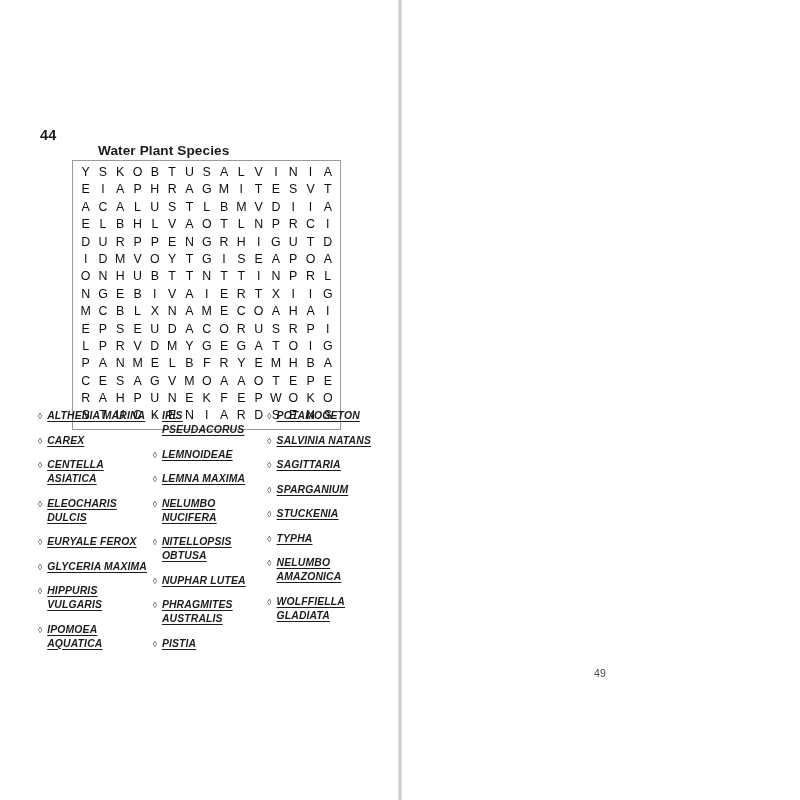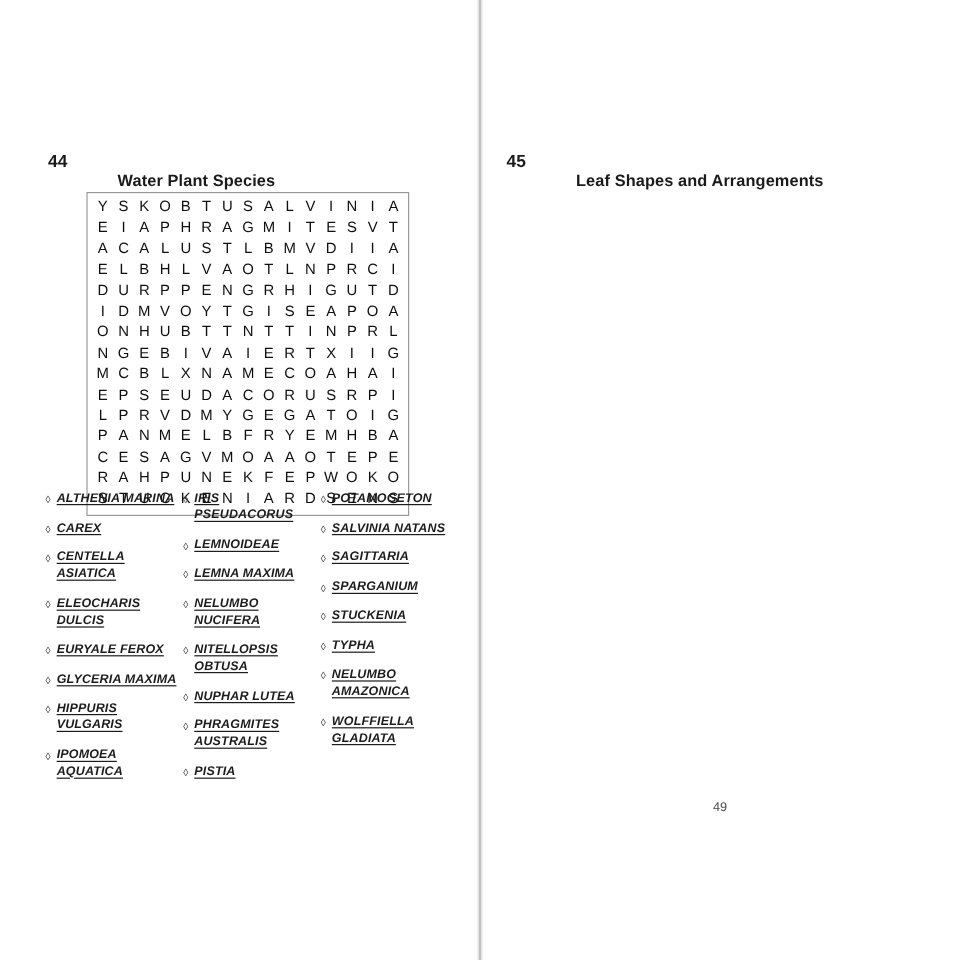--- a/index.html
+++ b/index.html
@@ -592,26 +592,20 @@
               <span class="wl">GLADIATA</span>
             </span>
           </div>
         </div>
       </div>
 
   </div>
 
   <div class="page page-right">
 
-    <div class="header">
-      <div class="header-inner">
-        <div class="puzzle-number">45</div>
-        <div class="puzzle-title">Leaf Shapes and Arrangements</div>
-      </div>
-    </div>
 
     <div class="wordlist style-plain" id="wl-right"></div>
 
     <div class="folio">49</div>
   </div>
 
   <div class="spine"></div>
 </div>
 
 </body></html>

